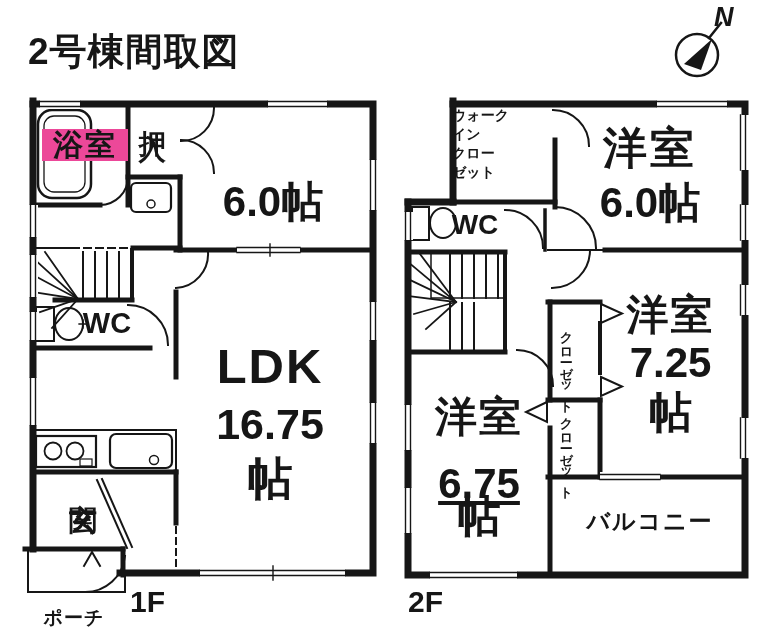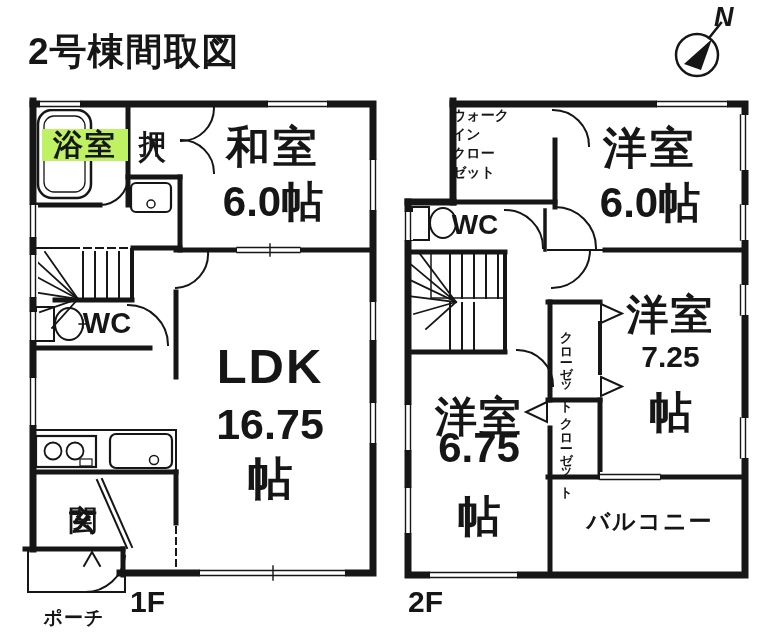--- a/index.html
+++ b/index.html
@@ -7,21 +7,21 @@
           font-family:"Liberation Sans","DejaVu Sans",sans-serif;color:#161616;}
   #linework{position:absolute;left:0;top:0;}
   .lbl{position:absolute;color:#161616;font-weight:600;white-space:nowrap;line-height:1.05;}
   .ctr{text-align:center;}
   .vert{writing-mode:vertical-rl;text-orientation:upright;letter-spacing:4px;}
   .closet-lbl{writing-mode:vertical-rl;text-orientation:upright;height:50px;
               font-size:13px;letter-spacing:2px;line-height:1.45;font-weight:600;}
   .wic-lbl span{display:block;font-size:14px;line-height:19px;font-weight:600;}
   .title{font-size:37px;letter-spacing:1px;}
   .north{font-size:27px;font-style:italic;font-weight:700;}
-  .bgwhite{background:#bef264;padding:0 2px;}
+  .bgwhite{background:#ec4899;padding:0 2px;}
 </style>
 </head>
 <body>
 
 <div id="canvas">
 
   <svg id="linework" width="771" height="641" viewBox="0 0 771 641">
     <g stroke="#161616" fill="none" stroke-linecap="square">
 
       <g stroke-width="7">
@@ -237,43 +237,42 @@
       </g>
     </g>
   </svg>
 
   <div class="lbl title" style="left:28px;top:33px;">2号棟間取図</div>
 
   <div class="lbl north" style="left:714px;top:3px;">N</div>
 
   <div class="lbl ctr bgwhite" style="left:42px;top:129px;width:82px;font-size:30px;letter-spacing:2px;">浴室</div>
   <div class="lbl vert" style="left:138px;top:108px;font-size:27px;height:70px;">押入</div>
-  <div class="lbl ctr" style="left:178px;top:124px;width:190px;font-size:44px;letter-spacing:3px;">和室</div>
   <div class="lbl ctr" style="left:178px;top:180px;width:190px;font-size:42px;">6.0帖</div>
   <div class="lbl ctr" style="left:78px;top:308px;width:58px;font-size:29px;">WC</div>
   <div class="lbl ctr" style="left:185px;top:341px;width:170px;font-size:49px;letter-spacing:2px;">LDK</div>
   <div class="lbl ctr" style="left:185px;top:402px;width:170px;font-size:43px;">16.75</div>
   <div class="lbl ctr" style="left:185px;top:455px;width:170px;font-size:45px;">帖</div>
   <div class="lbl vert" style="left:68px;top:481px;font-size:28px;height:70px;">玄関</div>
   <div class="lbl ctr" style="left:38px;top:564px;width:72px;font-size:19px;letter-spacing:1px;margin-top:44px;">ポーチ</div>
   <div class="lbl" style="left:130px;top:586px;font-size:30px;">1F</div>
 
   <div class="lbl wic-lbl" style="left:452px;top:106px;width:102px;">
     <span>ウォーク</span>
     <span>イン</span>
     <span>クロー</span>
     <span>ゼット</span>
   </div>
   <div class="lbl ctr" style="left:448px;top:210px;width:54px;font-size:28px;">WC</div>
   <div class="lbl ctr" style="left:555px;top:125px;width:190px;font-size:44px;letter-spacing:3px;">洋室</div>
   <div class="lbl ctr" style="left:555px;top:181px;width:190px;font-size:42px;">6.0帖</div>
   <div class="lbl ctr" style="left:598px;top:293px;width:145px;font-size:42px;letter-spacing:2px;">洋室</div>
-  <div class="lbl ctr" style="left:598px;top:341px;width:145px;font-size:30px;">7.25</div>
+  <div class="lbl ctr" style="left:598px;top:341px;width:145px;font-size:42px;">7.25</div>
   <div class="lbl ctr" style="left:598px;top:390px;width:145px;font-size:43px;">帖</div>
   <div class="lbl closet-lbl" style="left:556px;top:322px;">クローゼット</div>
   <div class="lbl closet-lbl" style="left:556px;top:408px;">クローゼット</div>
   <div class="lbl ctr" style="left:406px;top:395px;width:146px;font-size:42px;letter-spacing:2px;">洋室</div>
-  <div class="lbl ctr" style="left:406px;top:426px;width:146px;font-size:42px;">6.75</div>
+  <div class="lbl ctr" style="left:406px;top:462px;width:146px;font-size:42px;text-decoration:underline;">6.75</div>
   <div class="lbl ctr" style="left:406px;top:494px;width:146px;font-size:43px;">帖</div>
   <div class="lbl ctr" style="left:568px;top:509px;width:164px;font-size:23px;letter-spacing:2px;">バルコニー</div>
   <div class="lbl" style="left:408px;top:586px;font-size:30px;">2F</div>
 
 </div>
 
 </body></html>

